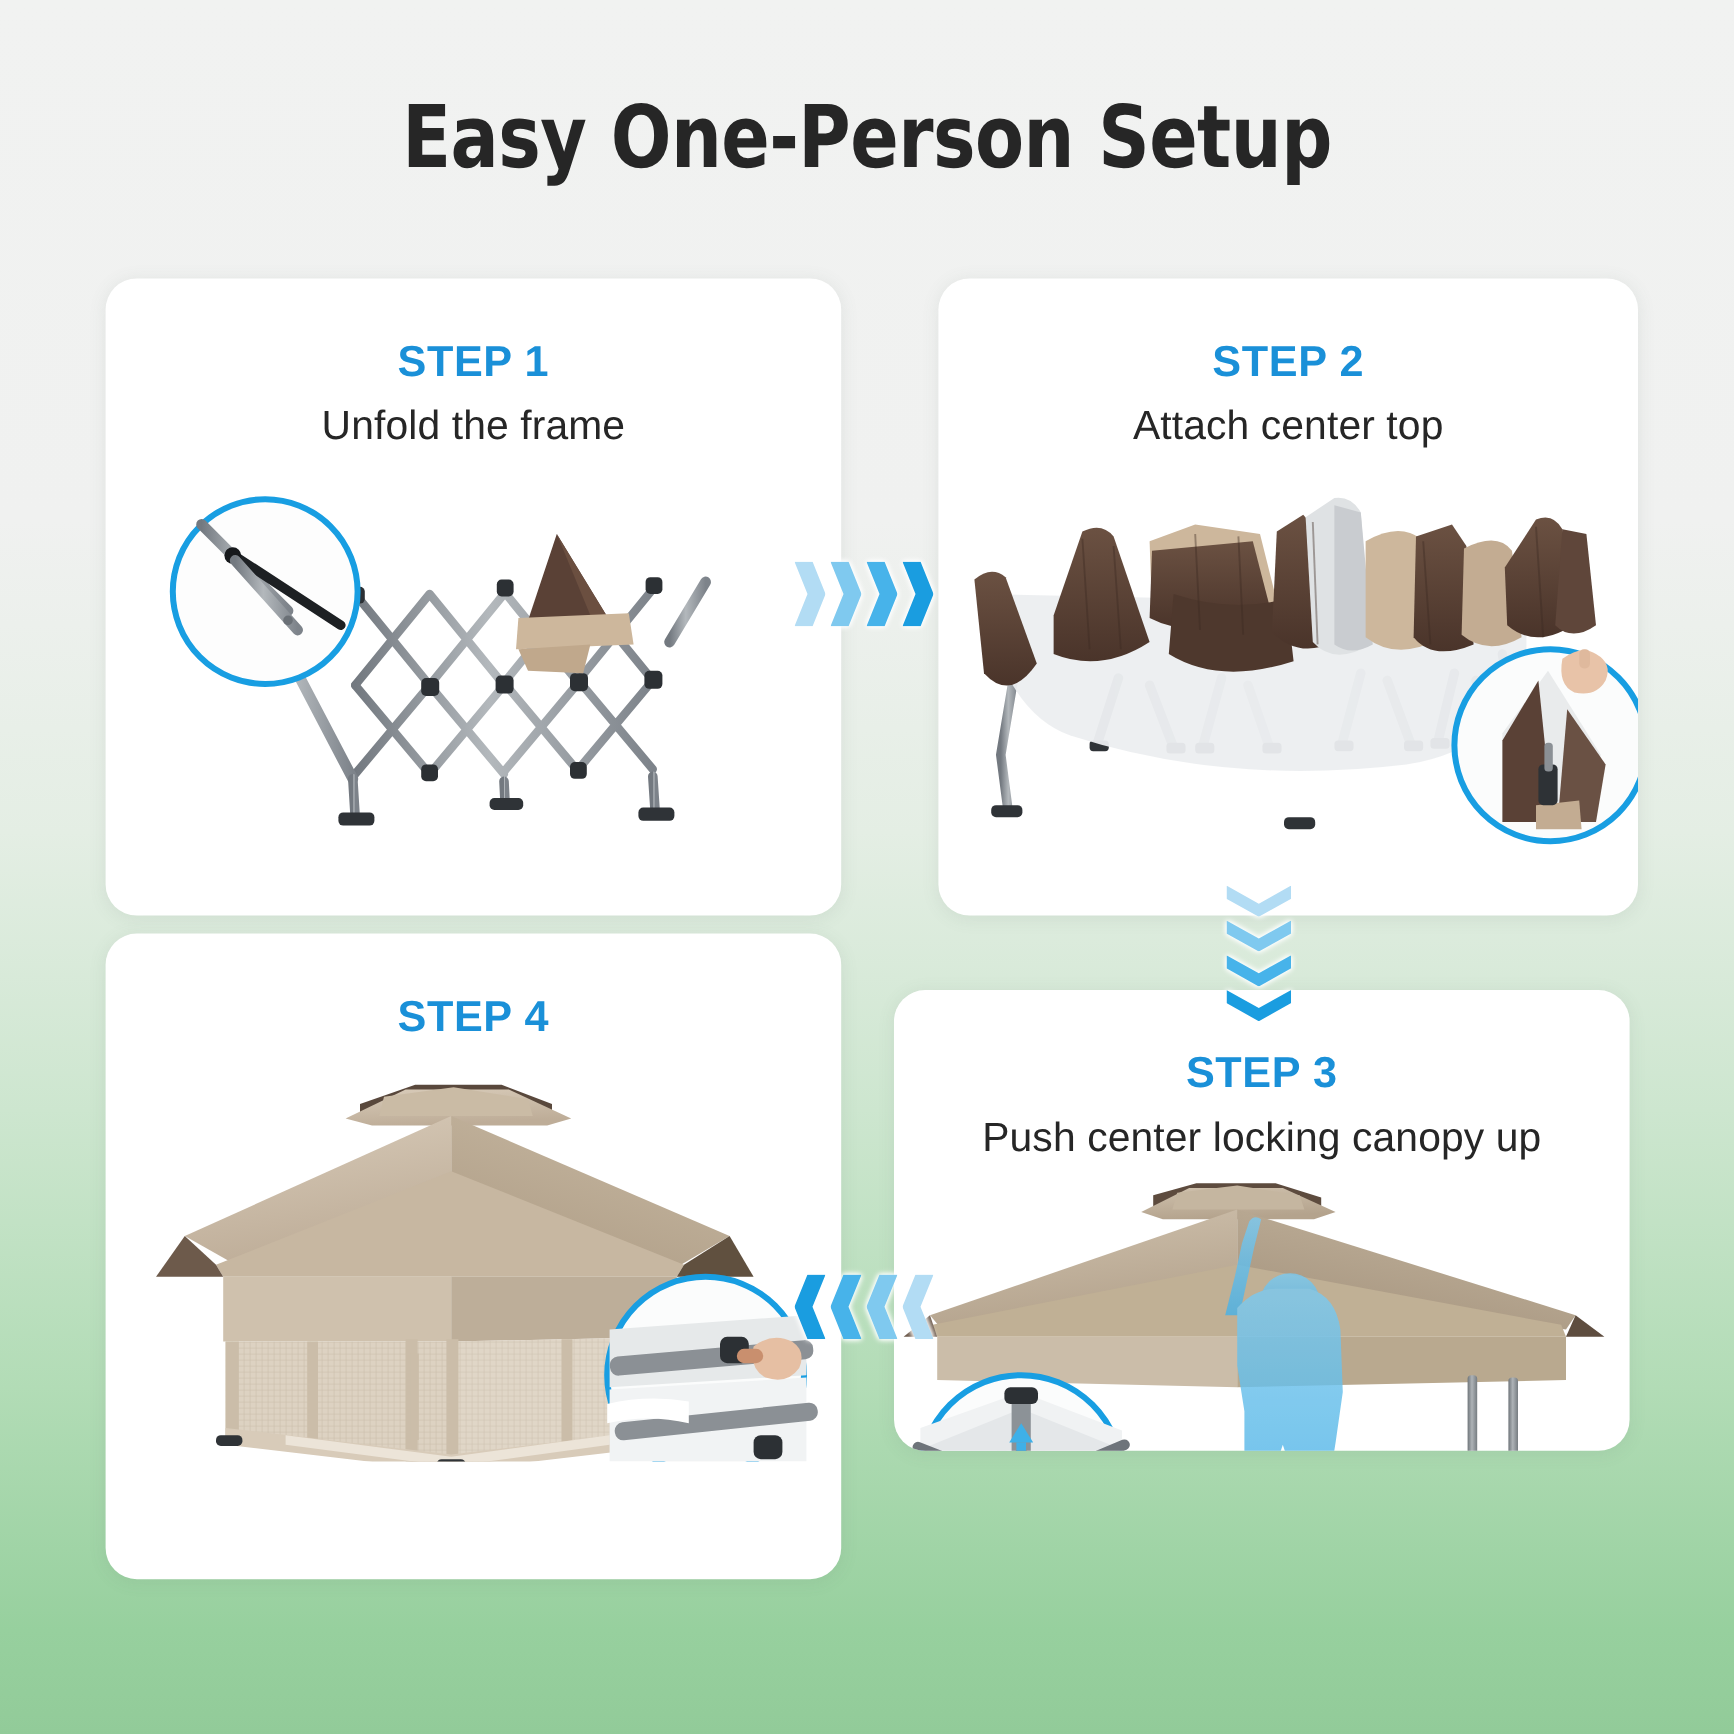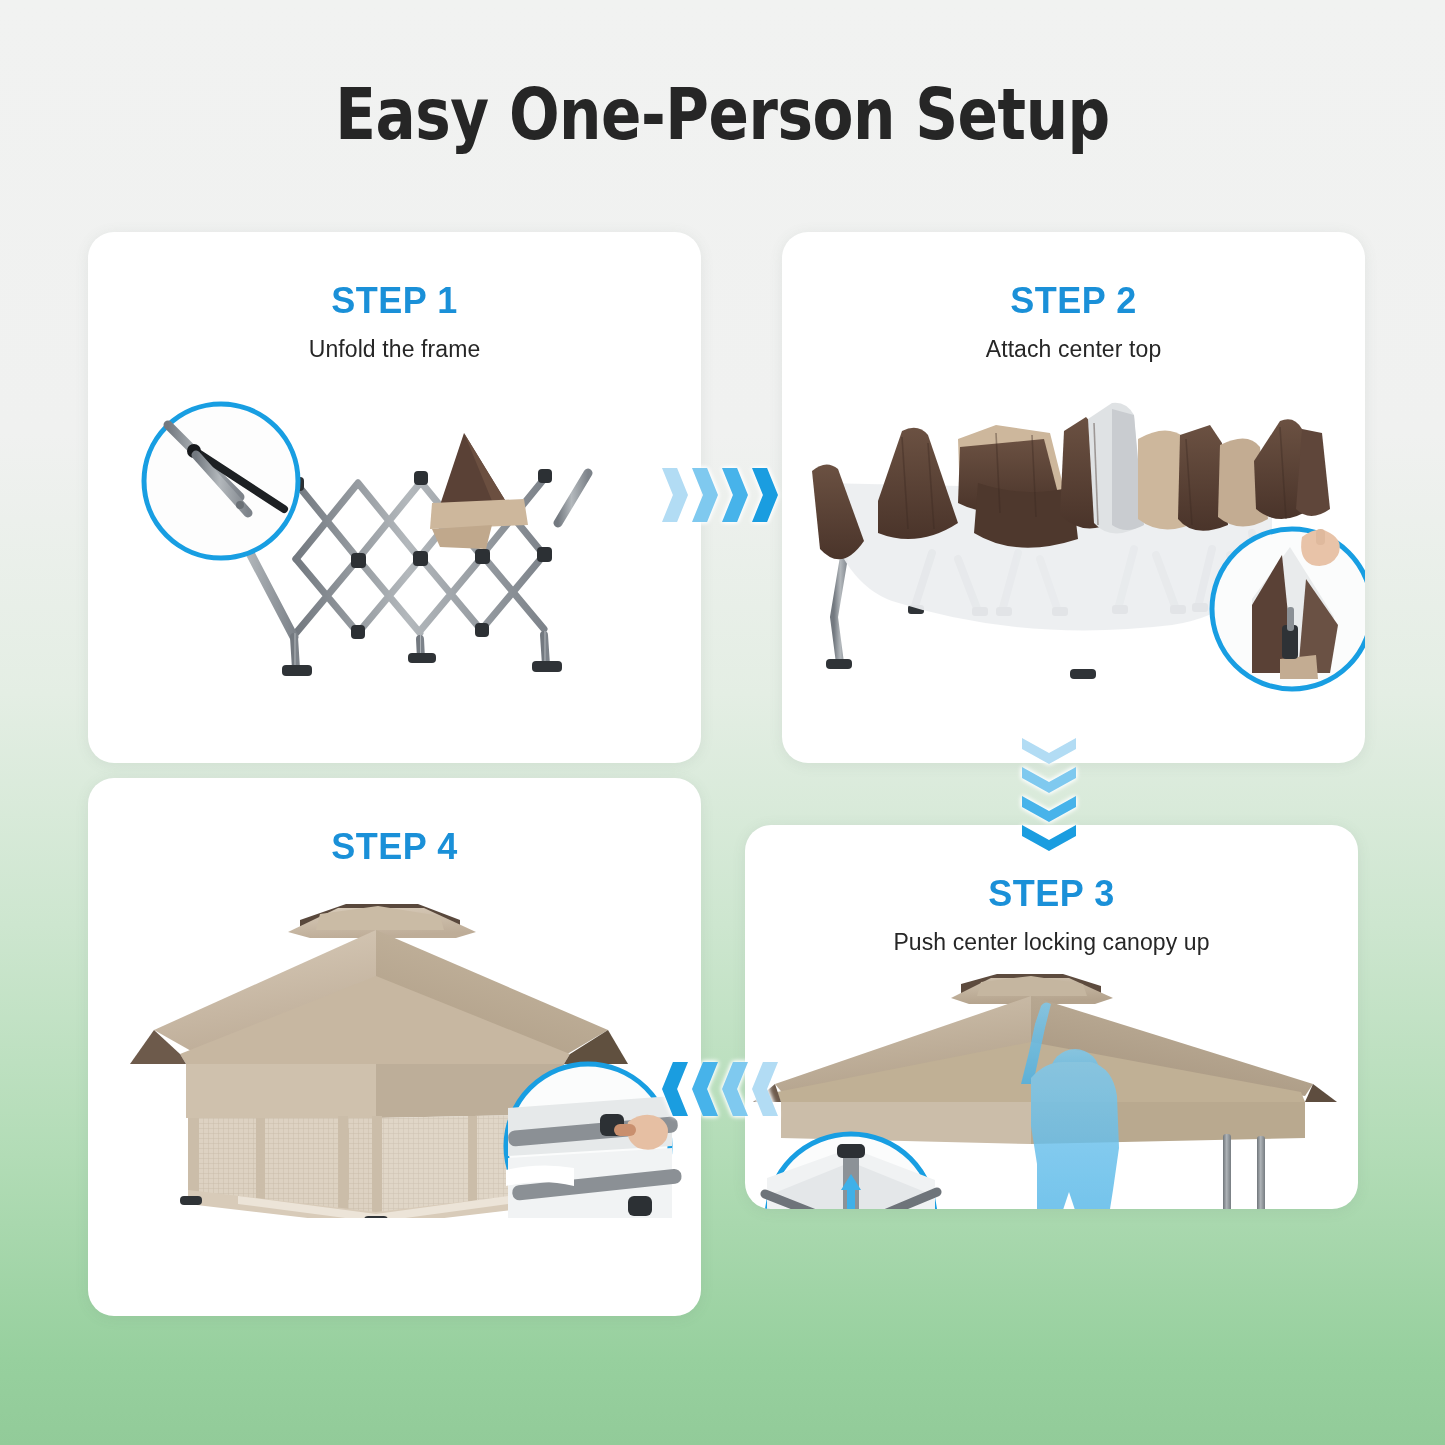--- a/index.html
+++ b/index.html
@@ -26,21 +26,21 @@
   #card1{left:88px;  top:232px; width:613px;height:531px;}
   #card2{left:745px; top:232px; width:583px;height:531px;margin-left:37px;}
   #card4{left:88px;  top:778px; width:613px;height:538px;}
   #card3{left:745px; top:825px; width:613px;height:384px;}
 
   .step-label{
     text-align:center;font-size:36px;font-weight:700;color:#1a90d8;
     letter-spacing:0.5px;margin-top:48px;
   }
   .step-desc{
-    text-align:center;font-size:23px;font-weight:400;color:#262626;
+    text-align:center;font-size:34px;font-weight:400;color:#262626;
     margin-top:14px;letter-spacing:0.1px;
   }
   .art{position:relative;width:100%;height:330px;margin-top:10px;}
 
   
   .arrows{position:absolute;display:flex;align-items:center;}
   .arrows.horiz{gap:4px;}
   .arrows.vert{flex-direction:column;gap:3px;}
   .chev{
     width:26px;height:54px;position:relative;

